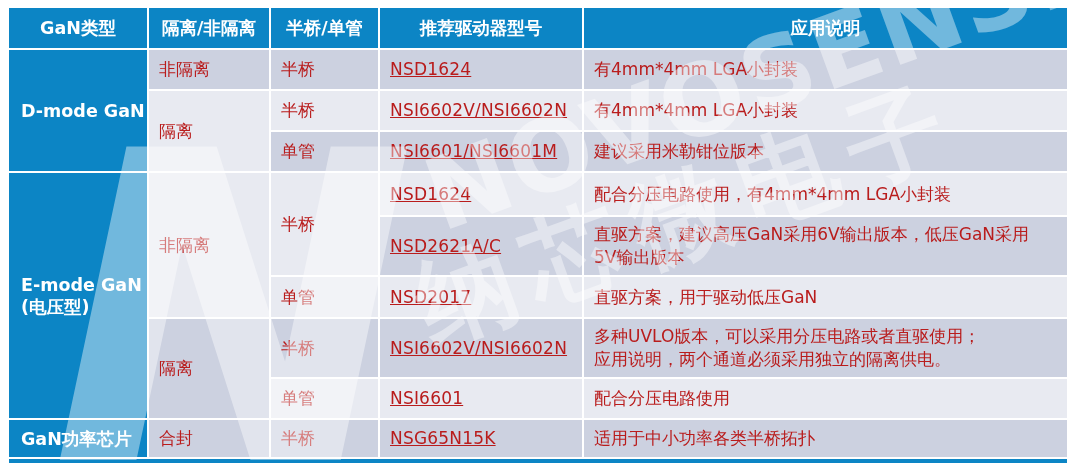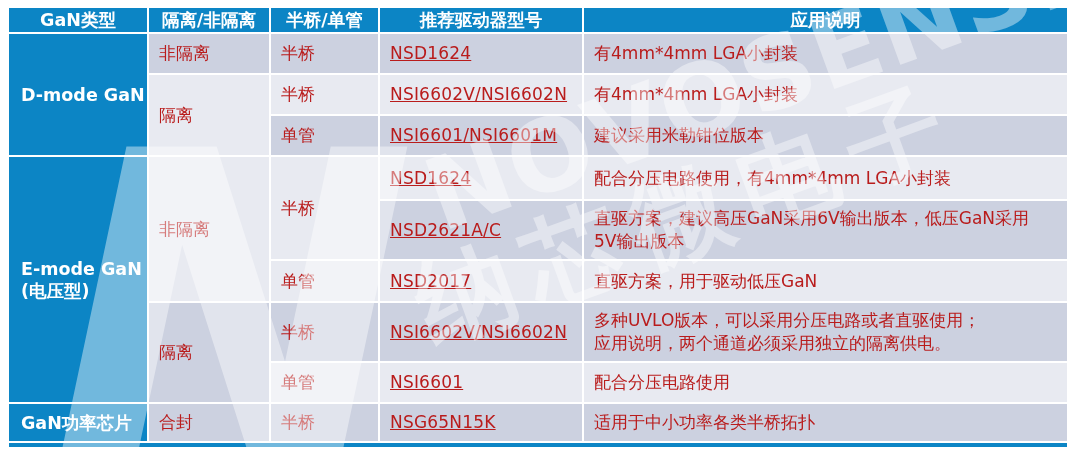--- a/index.html
+++ b/index.html
@@ -16,21 +16,21 @@
   td,th{padding:0 0 0 10px;vertical-align:middle;text-align:left;
     font-size:17px;color:#b91c1c;line-height:23px;overflow:hidden;}
   th{background:var(--brand-blue);color:#ffffff;font-weight:bold;text-align:center;
     padding:0;font-size:17.5px;}
   td.c-blue{background:var(--brand-blue);color:#ffffff;font-weight:bold;
     padding-left:12px;white-space:pre-line;line-height:22px;font-size:17.5px;}
   td.dark{background:var(--row-dark);}
   td.light{background:var(--row-light);}
   td.note{white-space:pre-line;}
   td.part{letter-spacing:0.2px;text-decoration:underline;}
-  tr.hdr{height:24px;}
+  tr.hdr{height:40px;}
   tr.r-s{height:39px;}
   tr.r-m1{height:42px;}
   tr.r-m2{height:40px;}
   tr.r-l{height:58px;}
   tr.r-last{height:37px;}
   tr.bar-row{height:4px;}
   td.bar{background:var(--brand-blue);padding:0;height:4px;line-height:4px;font-size:1px;}
   
   .wm{position:absolute;pointer-events:none;color:rgba(255,255,255,0.42);
     font-weight:bold;z-index:5;white-space:nowrap;line-height:1;}

